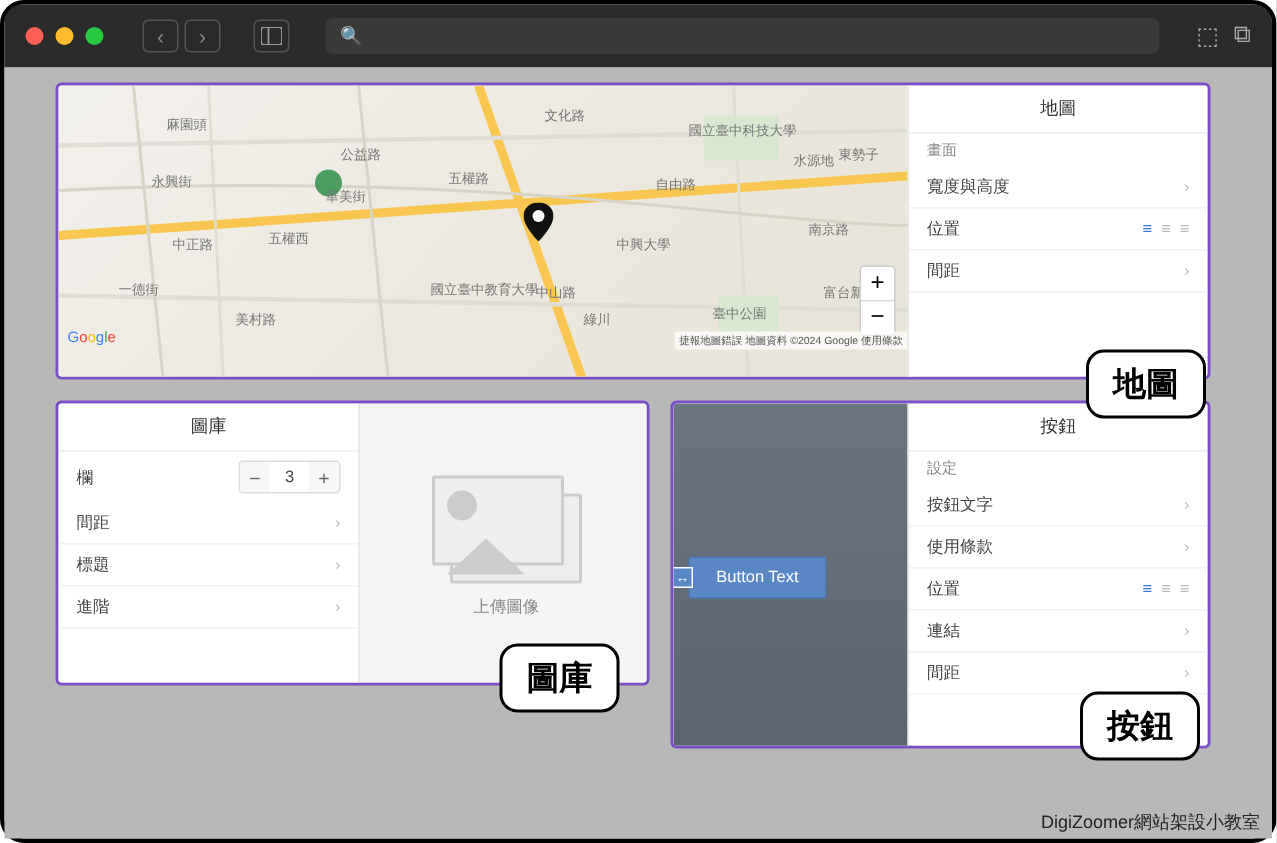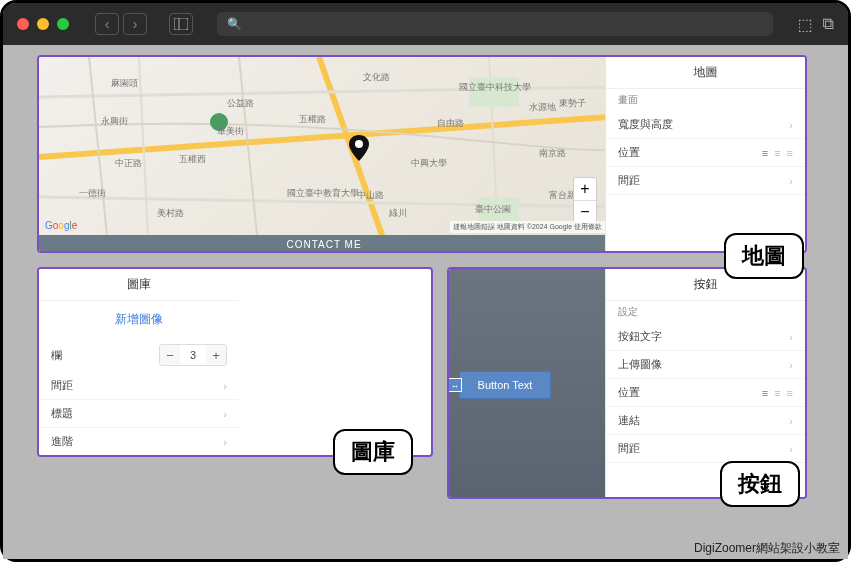--- a/index.html
+++ b/index.html
@@ -159,21 +159,20 @@
               <path d="M10 0 C4 0 0 4 0 9 C0 16 10 26 10 26 S20 16 20 9 C20 4 16 0 10 0 Z" fill="#111"></path>
               <circle cx="10" cy="9" r="4" fill="#fff"></circle>
             </svg>
         </div>
         <div class="map-zoom">
           <div>+</div>
           <div>−</div>
         </div>
         <div class="map-logo"><span class="g1">G</span><span class="g2">o</span><span class="g3">o</span><span class="g4">g</span><span class="g5">l</span><span class="g6">e</span></div>
         <div class="map-attrib">捷報地圖錯誤   地圖資料 ©2024 Google   使用條款</div>
-        <div class="contact-bar">CONTACT ME</div>
       </div>
       <div class="map-panel">
         <div class="panel-title">地圖</div>
         <div class="section-label">畫面</div>
         <div class="setting-row">
           <span>寬度與高度</span>
           <span class="chev">›</span>
         </div>
         <div class="setting-row">
           <span>位置</span>
@@ -187,21 +186,20 @@
           <span>間距</span>
           <span class="chev">›</span>
         </div>
 
       </div>
     </div>
 
     <div class="card gallery">
       <div class="gallery-left">
         <div class="panel-title">圖庫</div>
-        <div class="add-img">新增圖像</div>
         <div class="col-row">
           <span>欄</span>
           <div class="stepper">
             <div class="sbtn">−</div>
             <div class="sval">3</div>
             <div class="sbtn">+</div>
           </div>
         </div>
         <div class="setting-row">
           <span>間距</span>
@@ -209,38 +207,45 @@
         </div>
         <div class="setting-row">
           <span>標題</span>
           <span class="chev">›</span>
         </div>
         <div class="setting-row">
           <span>進階</span>
           <span class="chev">›</span>
         </div>
       </div>
+      <div class="gallery-right">
+        <div class="img-placeholder">
+          <div class="inner"></div>
+            <div class="mtn"></div>
+        </div>
+        <div class="upload-label">上傳圖像</div>
+      </div>
     </div>
 
     <div class="card button">
       <div class="button-left">
         <div class="btn-preview">
           <div class="btn-handle">↔</div>
           <span>Button Text</span>
         </div>
       </div>
       <div class="button-right">
         <div class="panel-title">按鈕</div>
         <div class="section-label">設定</div>
         <div class="setting-row">
           <span>按鈕文字</span>
           <span class="chev">›</span>
         </div>
         <div class="setting-row">
-          <span>上傳圖像</span>
+          <span>使用條款</span>
           <span class="chev">›</span>
         </div>
         <div class="setting-row">
           <span>位置</span>
           <div class="align-icons">
             <span class="active">≡</span>
             <span>≡</span>
             <span>≡</span>
           </div>
         </div>

